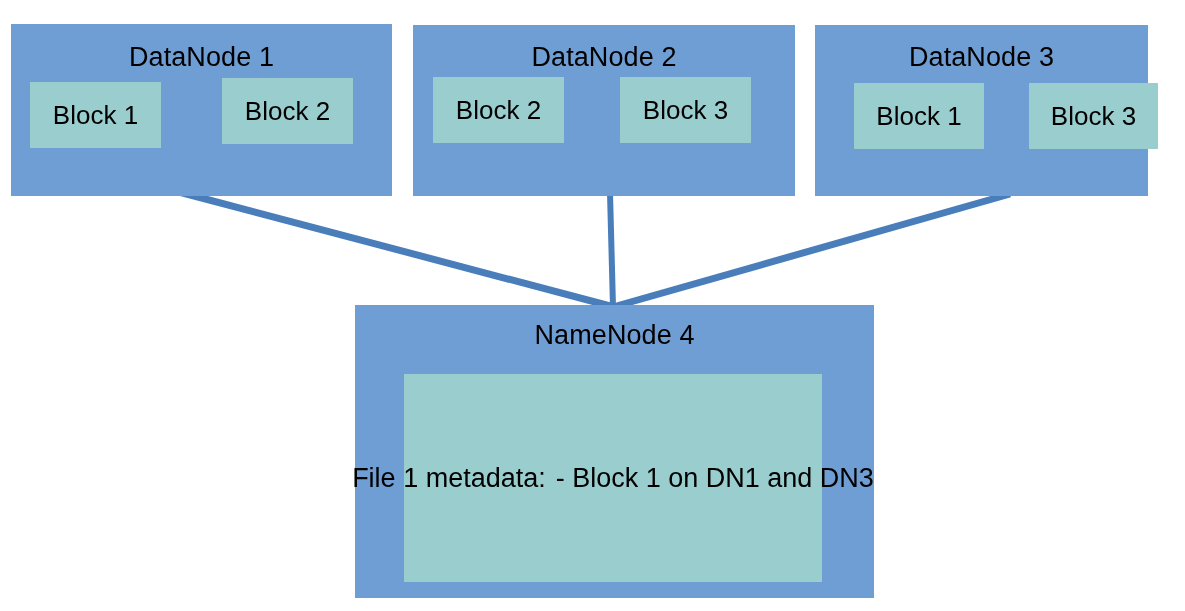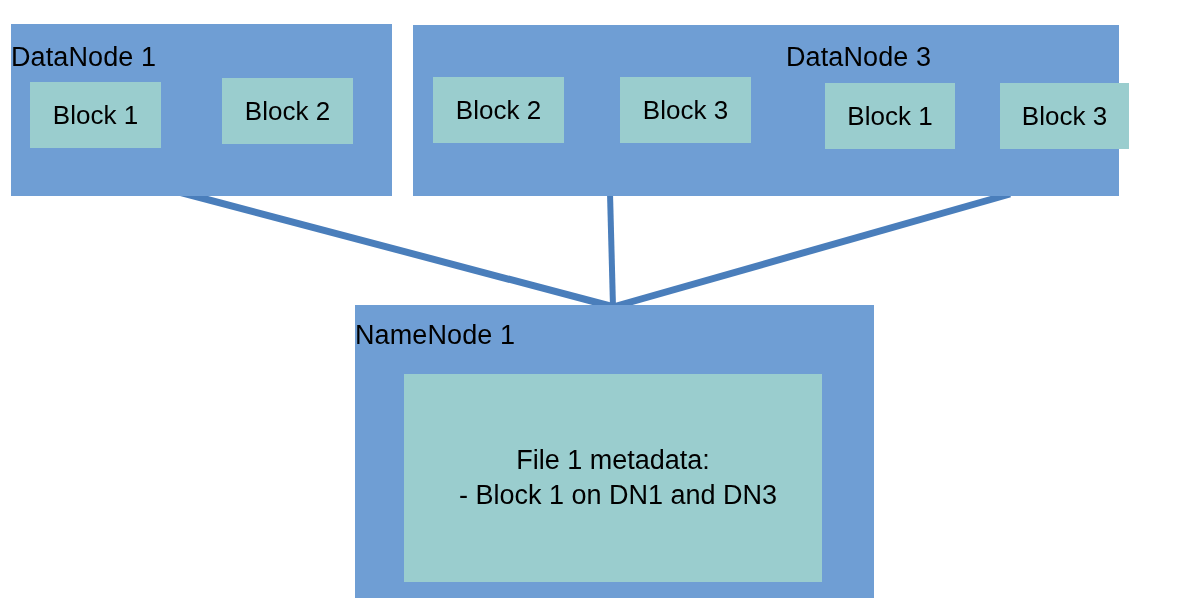--- a/index.html
+++ b/index.html
@@ -35,20 +35,21 @@
   .node {
     position: absolute;
     z-index: 2;
     background: #6F9ED4;
     box-sizing: border-box;
   }
   .node-title {
     position: absolute;
     left: 0;
     right: 0;
+    text-align: center;
     color: #000000;
     font-size: 27px;
     line-height: 32px;
     letter-spacing: 0.1px;
     white-space: nowrap;
   }
 
   
   .block {
     position: absolute;
@@ -65,21 +66,21 @@
     display: block;
     white-space: nowrap;
   }
 
   
   .metadata-panel {
     position: absolute;
     background: #9ACDCE;
     box-sizing: border-box;
     display: flex;
-    flex-direction: column;
+    flex-direction: row;
     align-items: center;
     justify-content: center;
   }
   .metadata-line {
     color: #000000;
     font-size: 27px;
     line-height: 35px;
     white-space: pre;
     text-align: center;
   }
@@ -108,40 +109,41 @@
     <div class="node-title" style="top:17px;">DataNode 1</div>
     <div class="block" style="left:19px; top:58px; width:131px; height:66px;">
       <span class="block-label">Block 1</span>
     </div>
     <div class="block" style="left:211px; top:54px; width:131px; height:66px;">
       <span class="block-label">Block 2</span>
     </div>
   </div>
 
   <div class="node" style="left:413px; top:25px; width:382px; height:171px;">
+    <div class="node-title" style="top:16px;">DataNode 2</div>
     <div class="block" style="left:20px; top:52px; width:131px; height:66px;">
       <span class="block-label">Block 2</span>
     </div>
     <div class="block" style="left:207px; top:52px; width:131px; height:66px;">
       <span class="block-label">Block 3</span>
     </div>
   </div>
 
-  <div class="node" style="left:786px; top:25px; width:333px; height:171px;">
+  <div class="node" style="left:815px; top:25px; width:333px; height:171px;">
     <div class="node-title" style="top:16px;">DataNode 3</div>
     <div class="block" style="left:39px; top:58px; width:130px; height:66px;">
       <span class="block-label">Block 1</span>
     </div>
     <div class="block" style="left:214px; top:58px; width:129px; height:66px;">
       <span class="block-label">Block 3</span>
     </div>
   </div>
 
   <div class="node" style="left:355px; top:305px; width:519px; height:293px;">
-    <div class="node-title" style="top:14px;">NameNode 1</div>
+    <div class="node-title" style="top:14px;">NameNode 4</div>
 
     <div class="metadata-panel" style="left:49px; top:69px; width:418px; height:208px;">
       <div class="metadata-line heading">File 1 metadata:</div>
       <div class="metadata-list">
         <div class="metadata-line">- Block 1 on DN1 and DN3</div>
       </div>
     </div>
   </div>
 
 </div>

